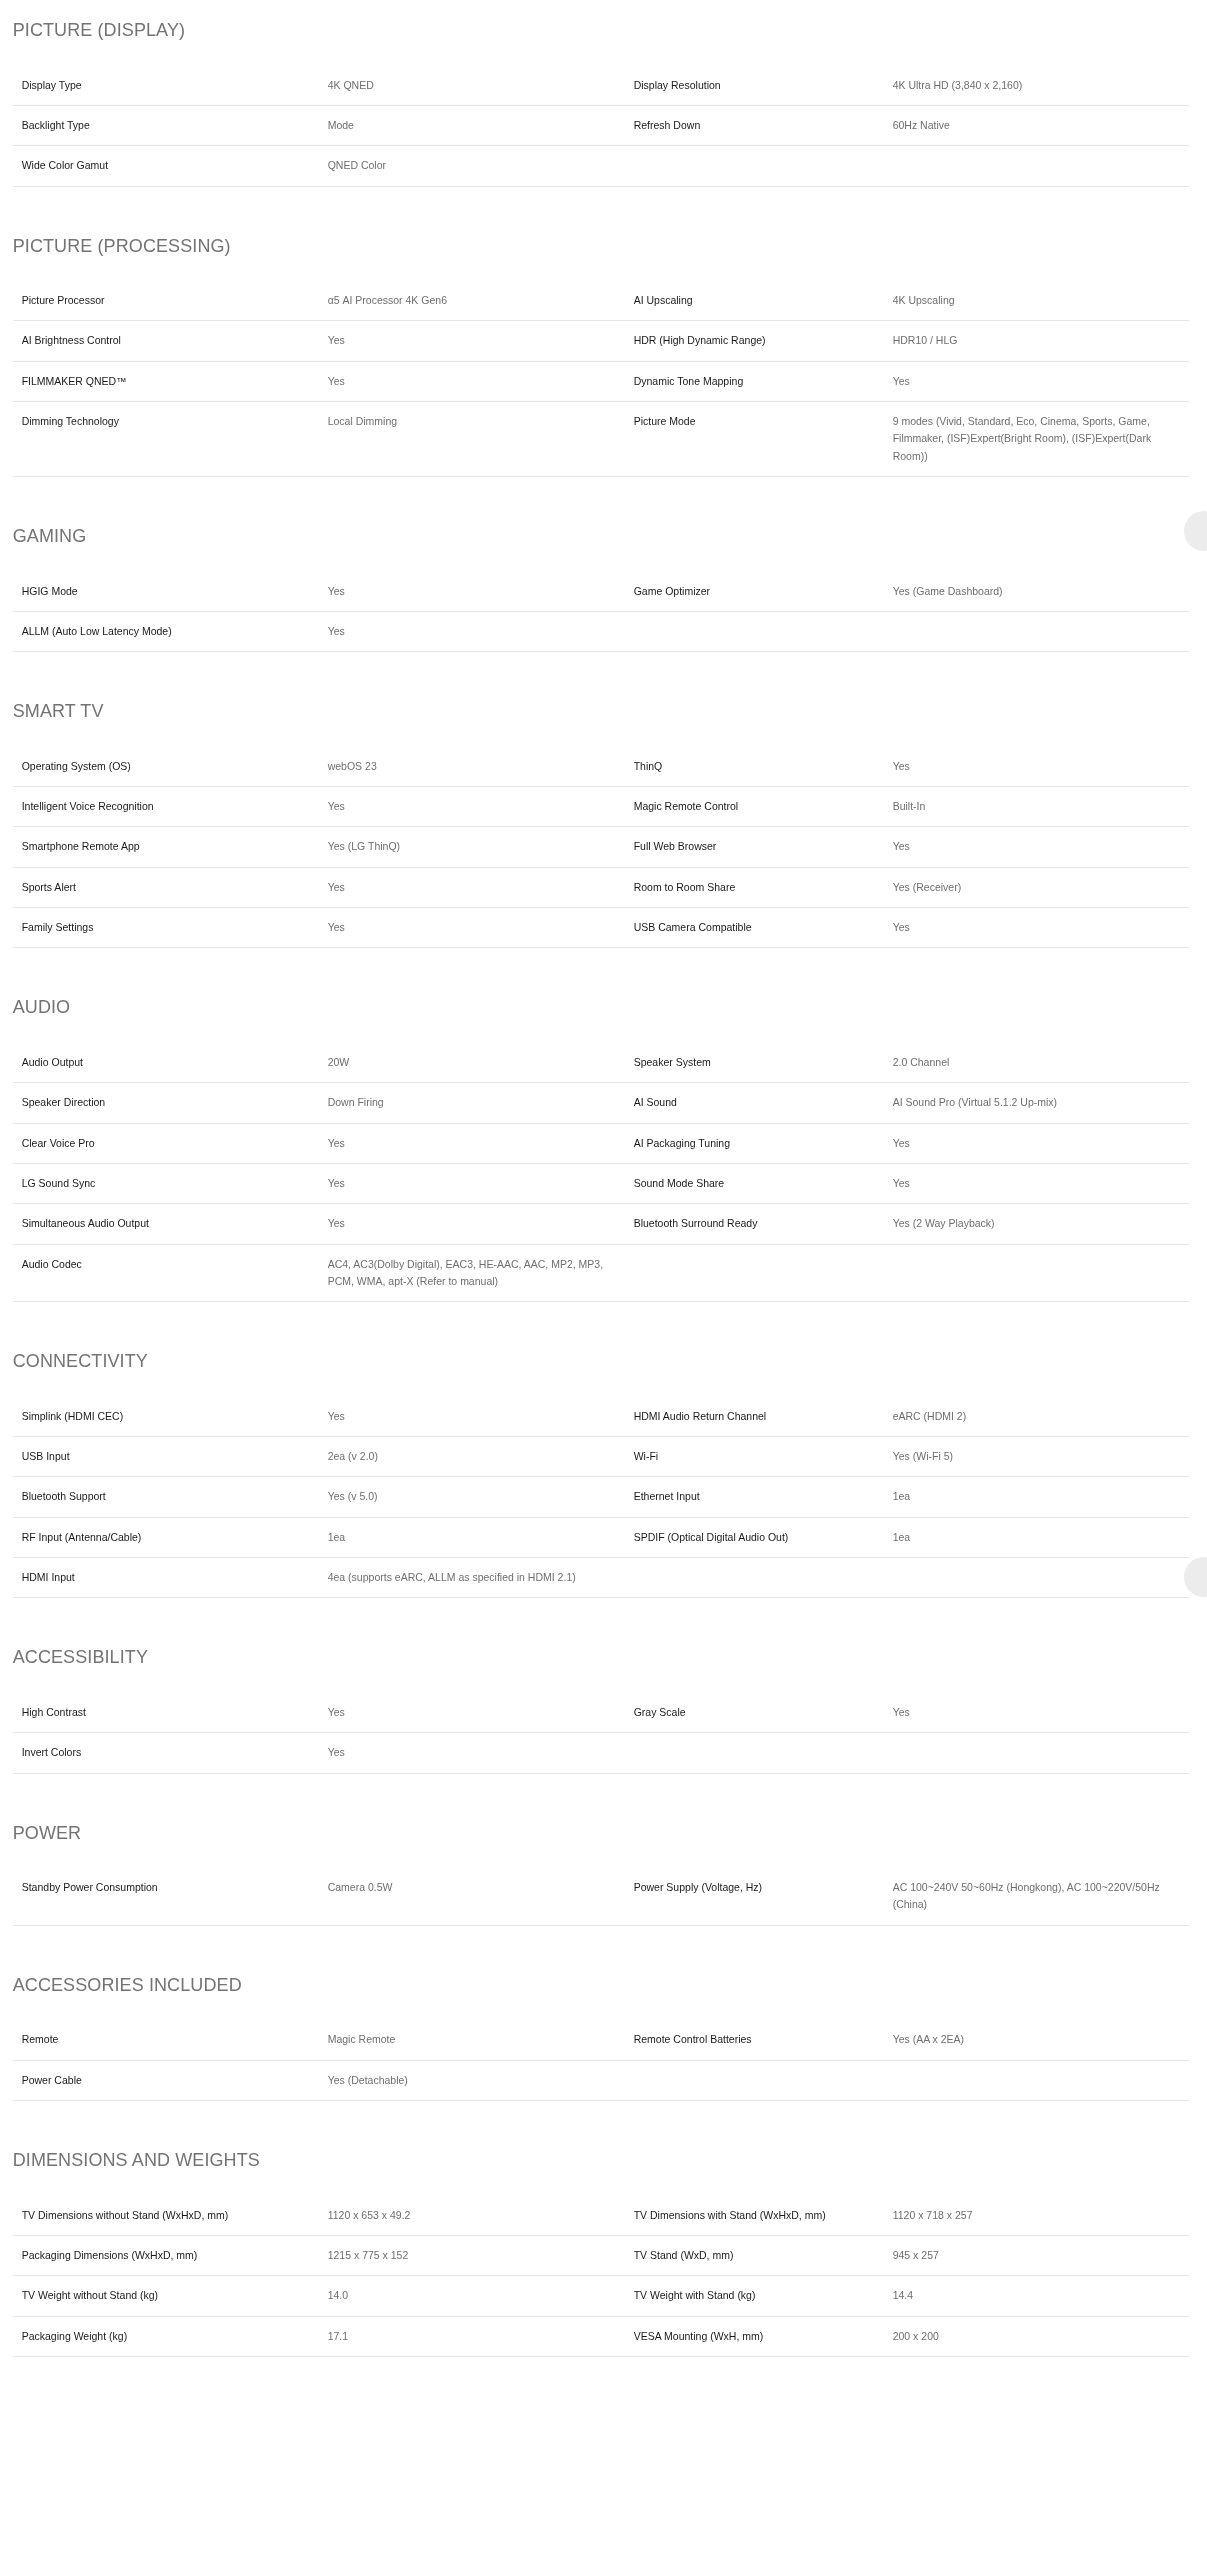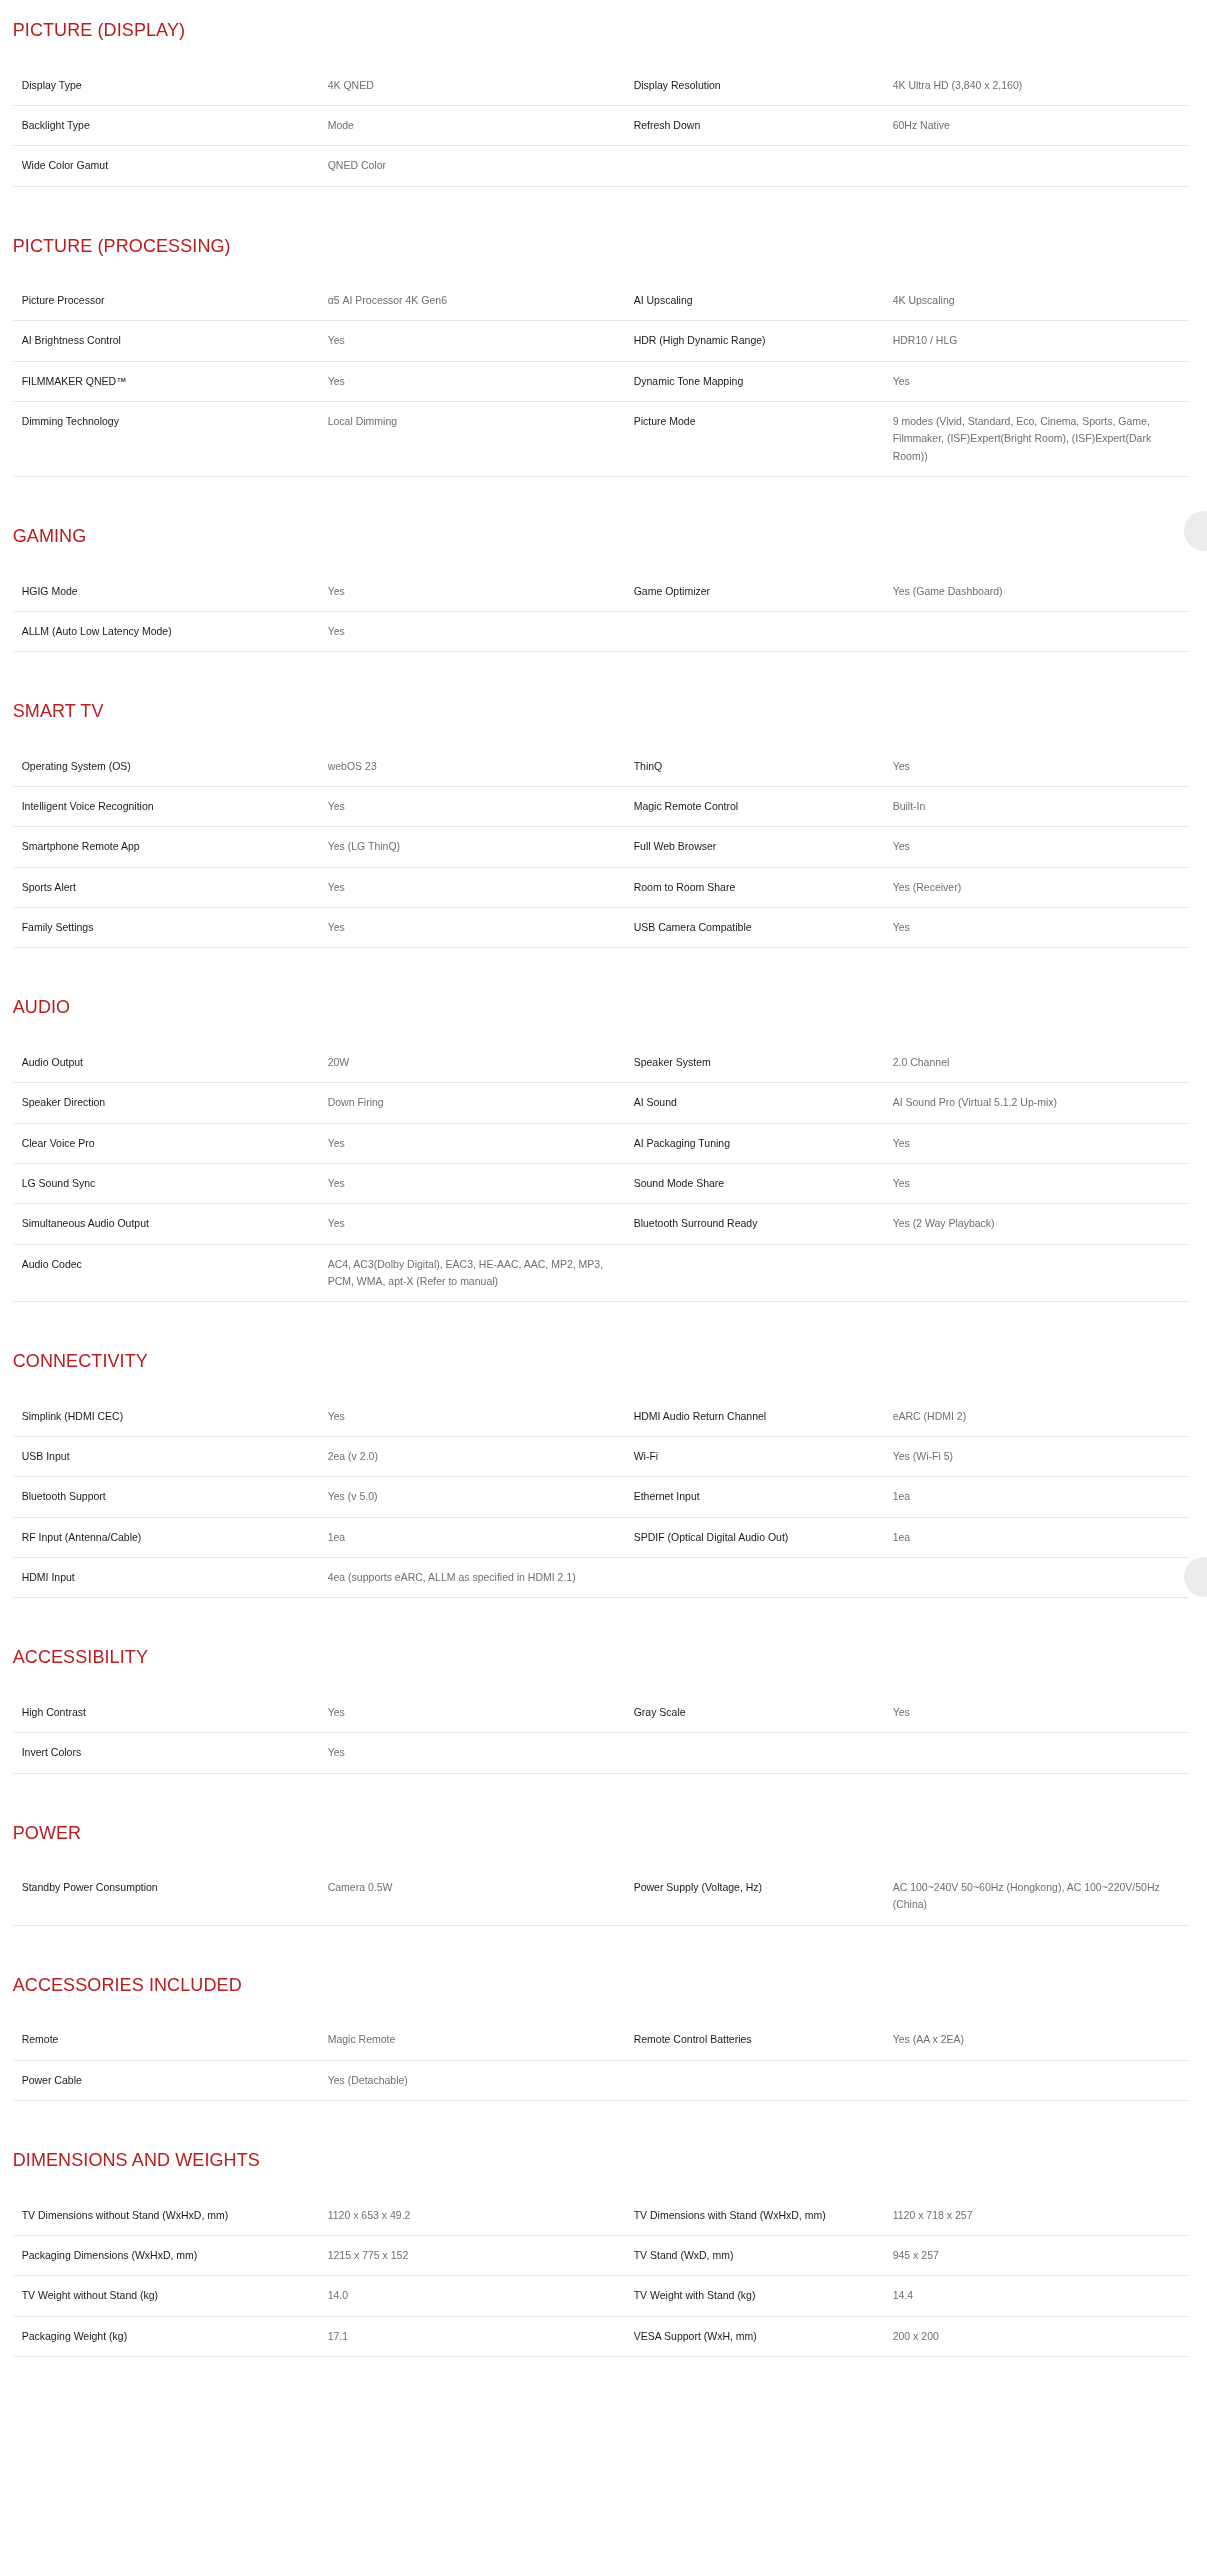--- a/index.html
+++ b/index.html
@@ -23,21 +23,21 @@
     position: relative;
   }
   .spec-section {
     width: 1208px;
   }
   .section-title {
     font-size: 18px;
     font-weight: 400;
     line-height: 1.2;
     letter-spacing: 0.1px;
-    color: #b91c1c;
+    color: #737373;
     padding: 0 0 0 12.7px;
     margin: 0;
   }
   
   .sec-gap-top { height: 20px; }
   .sec-gap-bottom { height: 24px; }
   .sec-gap-between { height: 49px; }
 
   table.spec-table {
     width: 1175px;
@@ -430,21 +430,21 @@
             </tr>
             <tr>
               <td class="k">TV Weight without Stand (kg)</td>
               <td class="v">14.0</td>
               <td class="k">TV Weight with Stand (kg)</td>
               <td class="v">14.4</td>
             </tr>
             <tr>
               <td class="k">Packaging Weight (kg)</td>
               <td class="v">17.1</td>
-              <td class="k">VESA Support (WxH, mm)</td>
+              <td class="k">VESA Mounting (WxH, mm)</td>
               <td class="v">200 x 200</td>
             </tr>
           </tbody>
         </table>
       </div>
     </div>
 
   <div class="float-orb orb-1"></div>
   <div class="float-orb orb-2"></div>
 </div>

